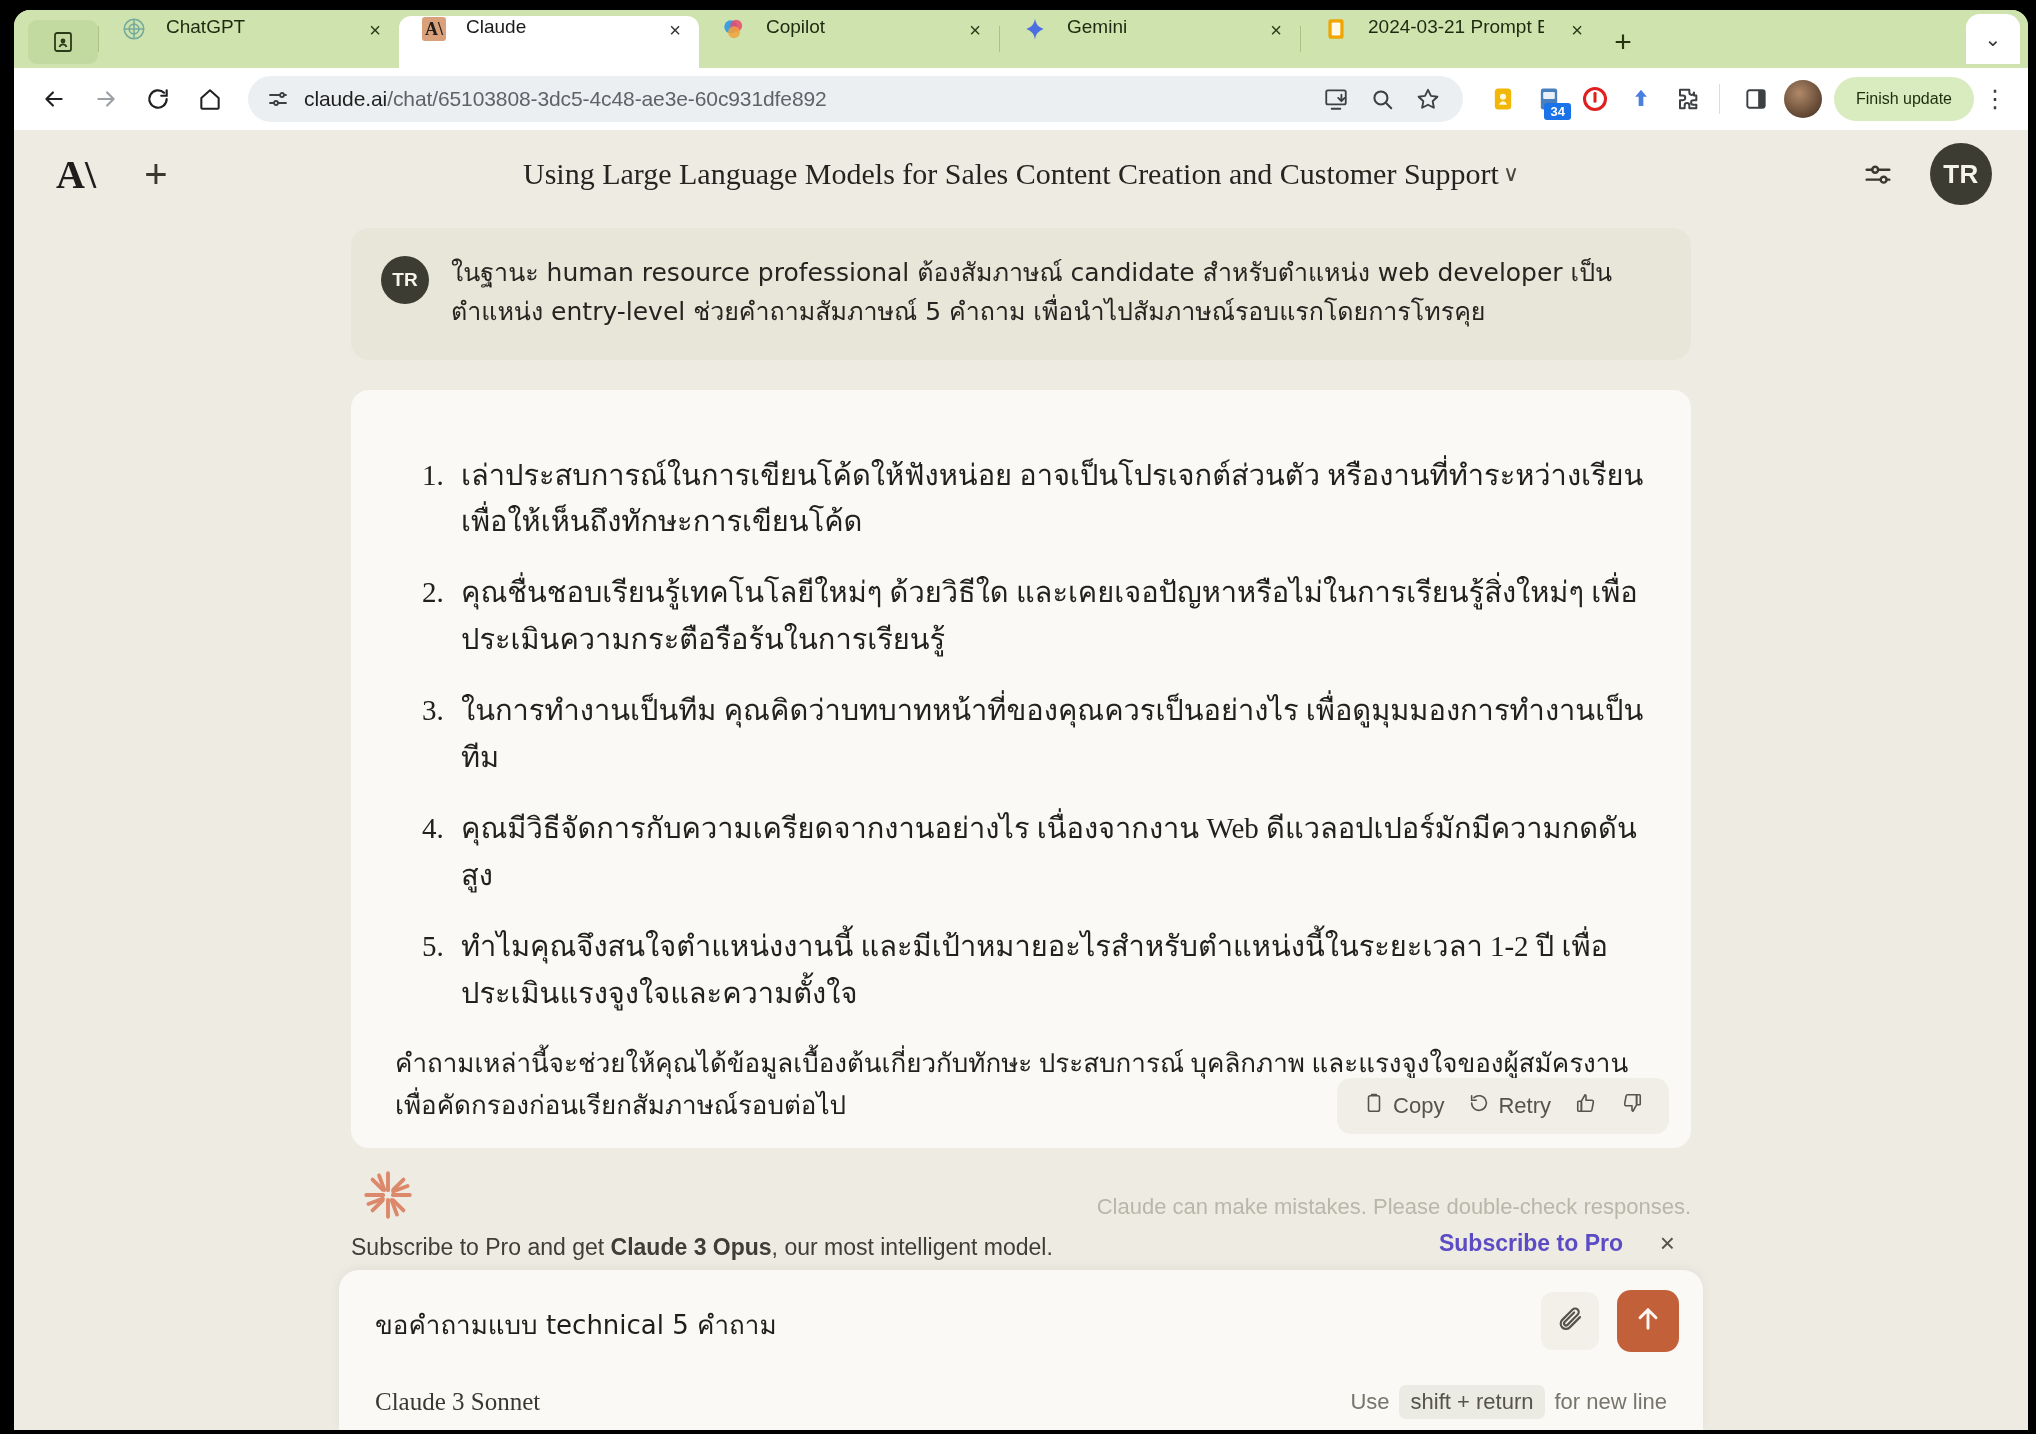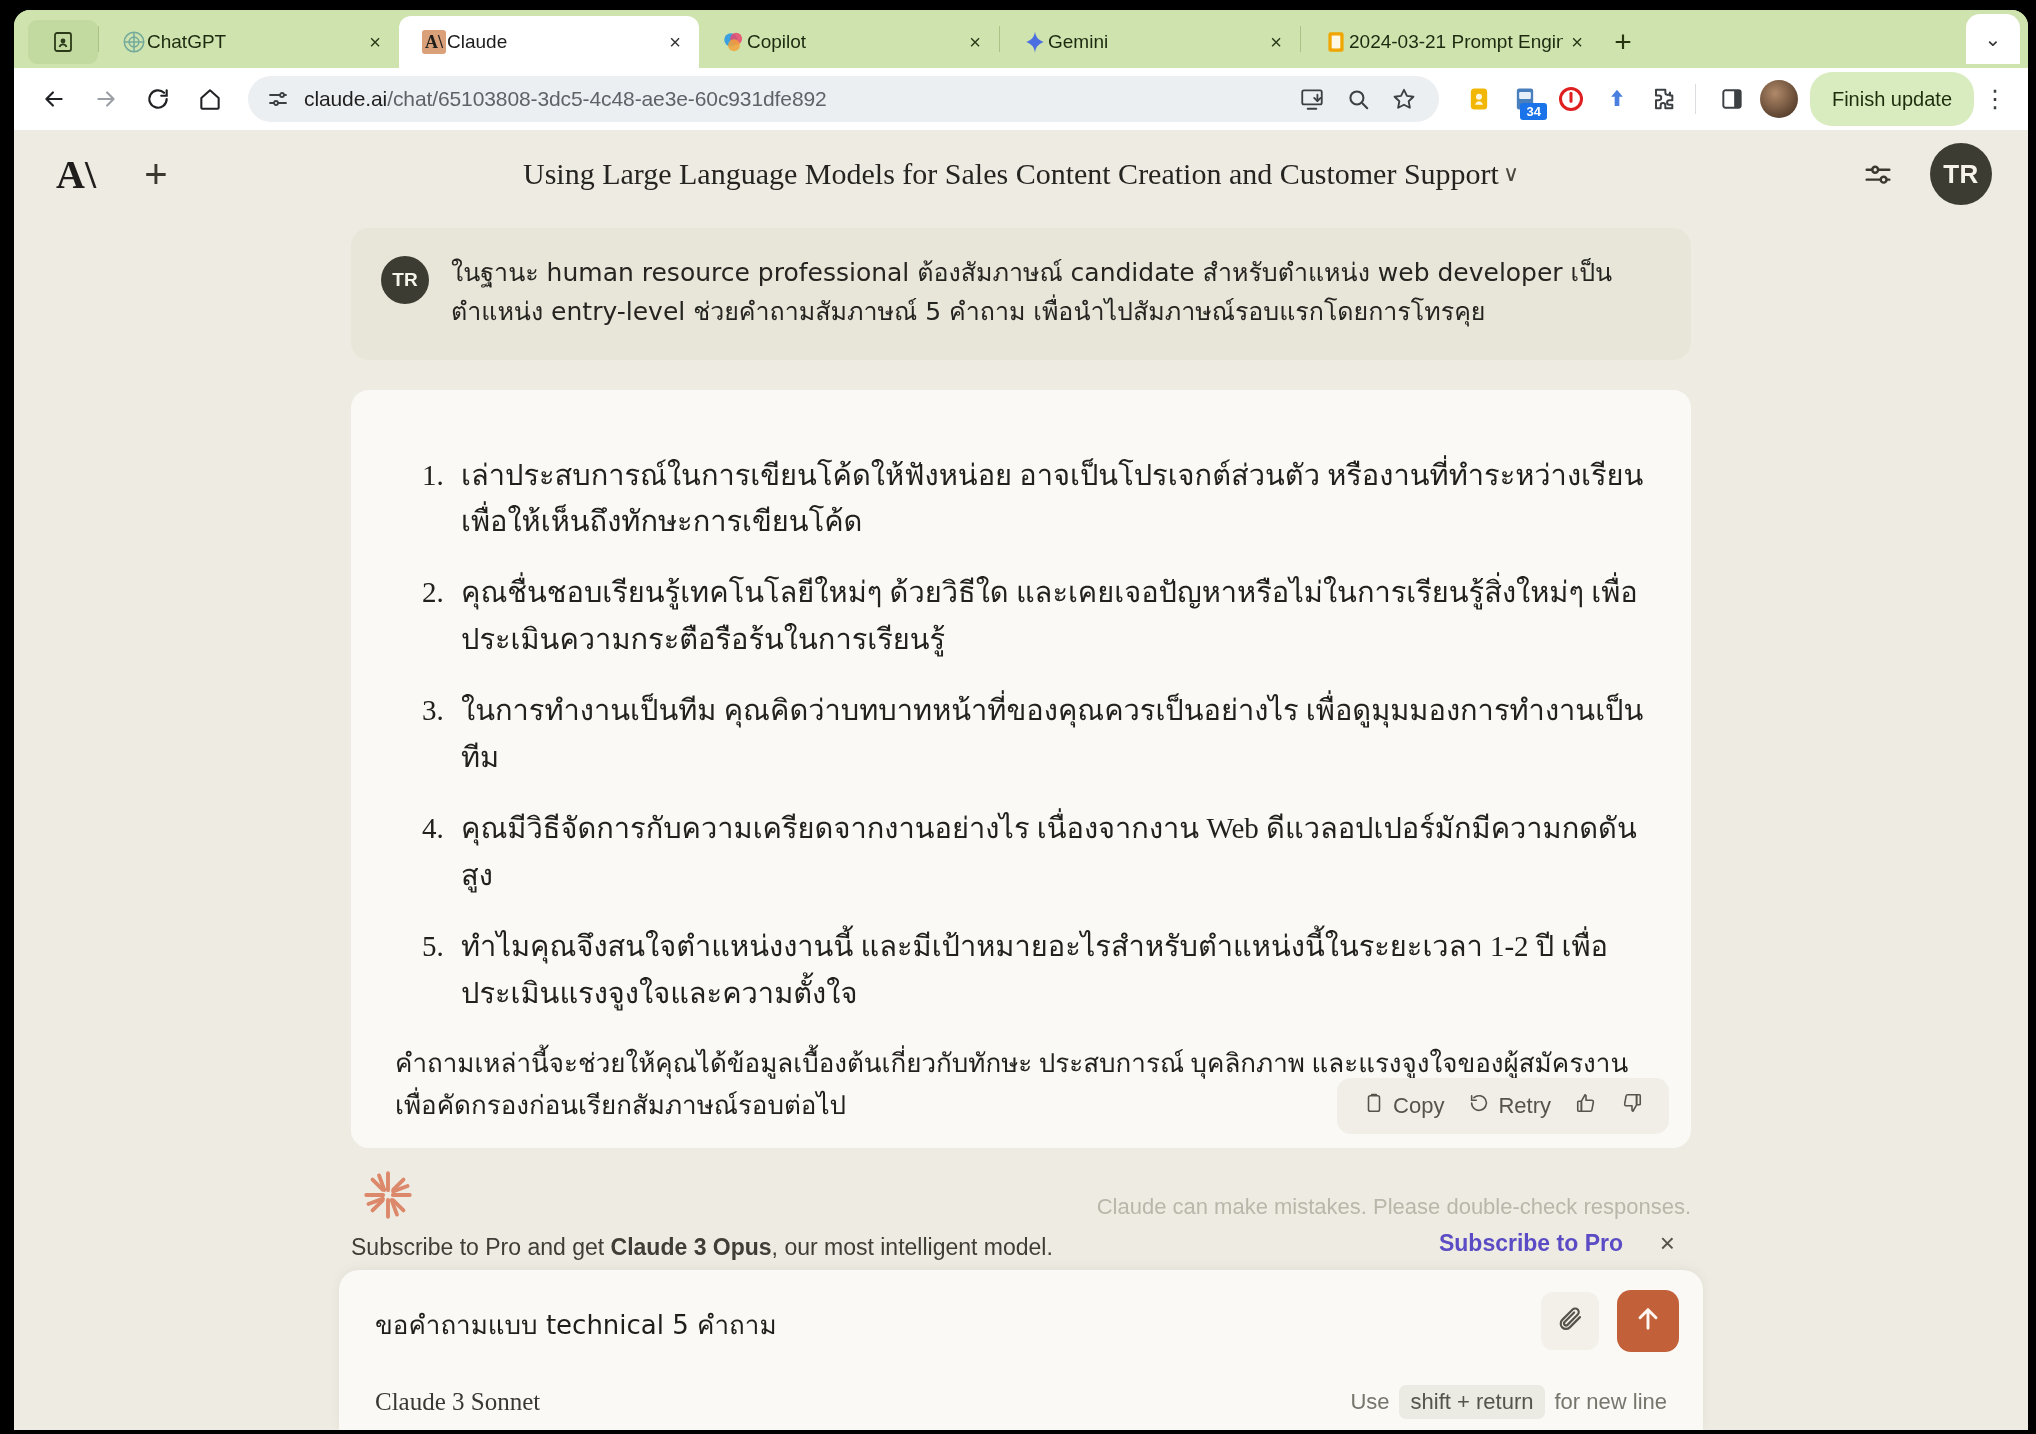--- a/index.html
+++ b/index.html
@@ -38,22 +38,22 @@
     border-radius: 9px;
     background: #c2d9a0;
     display: flex; align-items: center; justify-content: center;
     flex: none;
   }
   .tabsearch svg { width: 24px; height: 24px; }
 
   .tab {
     height: 52px;
     display: flex;
-    align-items: center;
-    gap: 0;
+    align-items: flex-start;
+    gap: 19px;
     padding: 0 10px 0 22px;
     position: relative;
     min-width: 120px;
     flex: 0 1 300px;
     border-radius: 12px 12px 0 0;
     color: #1d2a10;
     font-size: 19px;
   }
   .tab.active { background: #fff; color: #1b1b1b; flex: 0 1 300px;}
   .tab .favicon { width: 26px; height: 26px; flex: none; display:flex; align-items:center; justify-content:center;}
@@ -134,26 +134,26 @@
     padding: 2px 6px; border-radius: 3px;
     font-weight: bold;
   }
   .vdiv { width: 1px; height: 30px; background: #dadce0; margin: 0 8px; flex:none;}
   .avatar-browser {
     width: 38px; height: 38px; border-radius: 50%;
     background: radial-gradient(circle at 40% 35%, #b08968 0%, #6b4f3a 60%, #3e2d21 100%);
     flex: none;
   }
   .finish-update {
-    height: 54px;
+    height: 44px;
     background: #d9ecc0;
     border-radius: 22px;
     display: flex; align-items: center;
     padding: 12px 22px;
-    font-size: 20px;
+    font-size: 16px;
     color: #1c2e0c;
     margin-left: 8px;
     flex: none;
   }
   .kebab { width: 34px; height: 44px; display:flex; align-items:center; justify-content:center; flex:none; font-size: 24px; color:#3c4043; letter-spacing:0;}
 
   
   .app {
     position: relative;
     height: calc(1420px - 58px - 62px);

